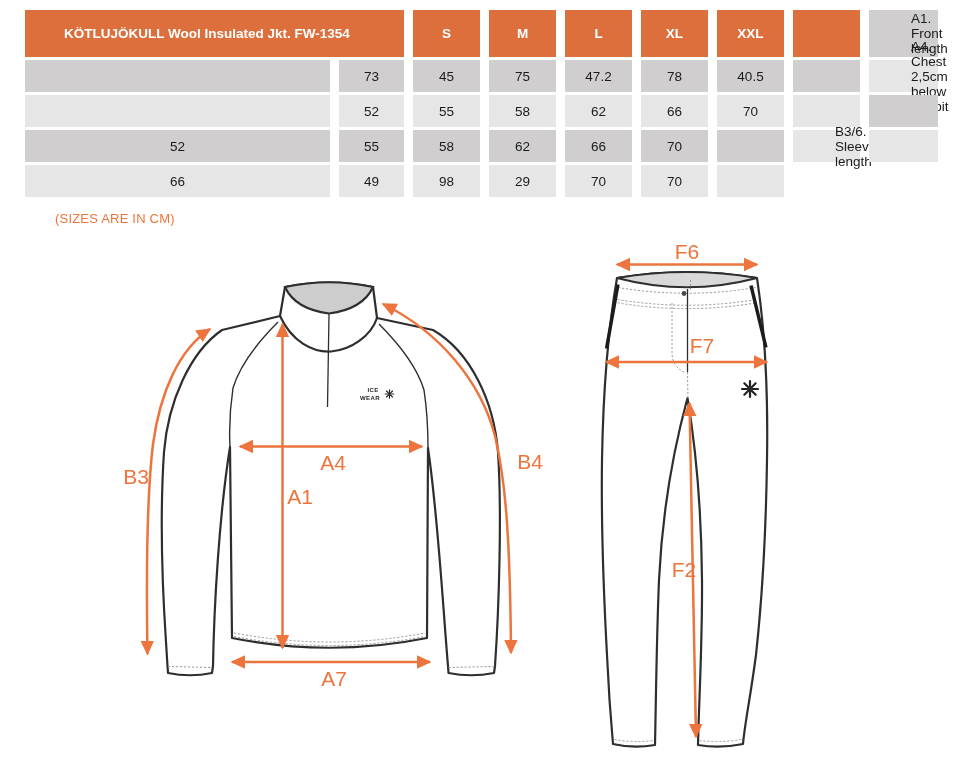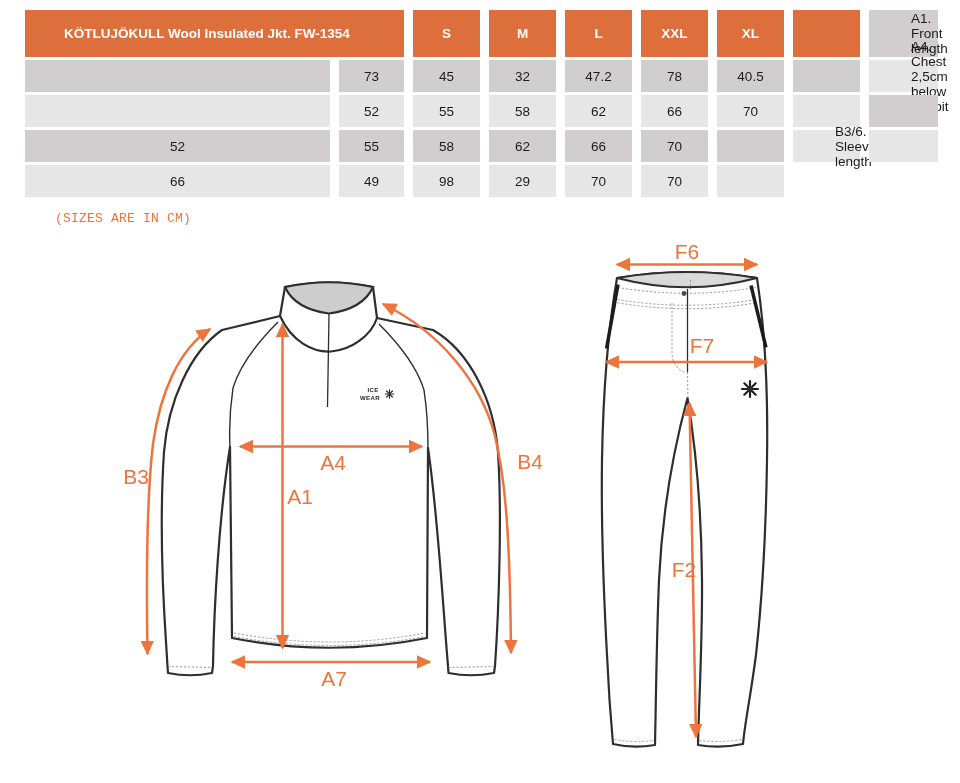--- a/index.html
+++ b/index.html
@@ -14,21 +14,21 @@
     grid-template-rows:47px 32px 32px 32px 32px;
     gap:3px;font-size:13.5px;
   }
   .cell{display:flex;align-items:center;justify-content:center;color:#1b1b1b;margin-left:6px;}
   .cell.head{background:#DD6F3D;color:#fff;font-weight:bold;}
   .cell.title{grid-column:1/3;justify-content:flex-start;padding-left:39px;box-sizing:border-box;}
   .cell.lbl{justify-content:flex-start;padding-left:42px;box-sizing:border-box;}
   .dark{background:#D0CECE;}
   .light{background:#E7E6E6;}
   
-  .note{position:absolute;left:55px;top:211px;color:#ED743C;font-size:13px;letter-spacing:.2px;font-family:Liberation Mono, monospace;}
+  .note{position:absolute;left:55px;top:211px;color:#ED743C;font-size:13px;letter-spacing:.2px;}
   
   .diagram{position:absolute;}
   .outline{fill:#fff;stroke:#2E2E2E;stroke-width:2.2;stroke-linejoin:round;}
   .oline{fill:none;stroke:#2E2E2E;stroke-width:2.2;stroke-linecap:round;}
   .seam{fill:none;stroke:#2E2E2E;stroke-width:1.4;}
   .thin{fill:none;stroke:#2E2E2E;stroke-width:1.3;}
   .stitch{fill:none;stroke:#9a9a9a;stroke-width:1;stroke-dasharray:2.2 1.8;}
   .arrow{fill:none;stroke:#ED743C;stroke-width:2.5;}
   .dlabel{fill:#ED743C;font-size:21px;font-family:"Liberation Sans",sans-serif;text-anchor:middle;}
   .pocket{fill:none;stroke:#1c1c1c;stroke-width:3.4;}
@@ -38,29 +38,29 @@
 <body>
 
 <div class="canvas">
 
   <div class="size-table">
 
     <div class="cell head title">KÖTLUJÖKULL Wool Insulated Jkt. FW-1354</div>
     <div class="cell head">S</div>
     <div class="cell head">M</div>
     <div class="cell head">L</div>
+    <div class="cell head">XL</div>
     <div class="cell head">XXL</div>
-    <div class="cell head">XL</div>
     <div class="cell head"></div>
 
     <div class="cell lbl dark">A1. Front length</div>
     <div class="cell dark"></div>
     <div class="cell dark">73</div>
     <div class="cell dark">45</div>
-    <div class="cell dark">32</div>
+    <div class="cell dark">75</div>
     <div class="cell dark">47.2</div>
     <div class="cell dark">78</div>
     <div class="cell dark">40.5</div>
     <div class="cell dark"></div>
 
     <div class="cell lbl light">A4. Chest 2,5cm below armpit</div>
     <div class="cell light"></div>
     <div class="cell light">52</div>
     <div class="cell light">55</div>
     <div class="cell light">58</div>

